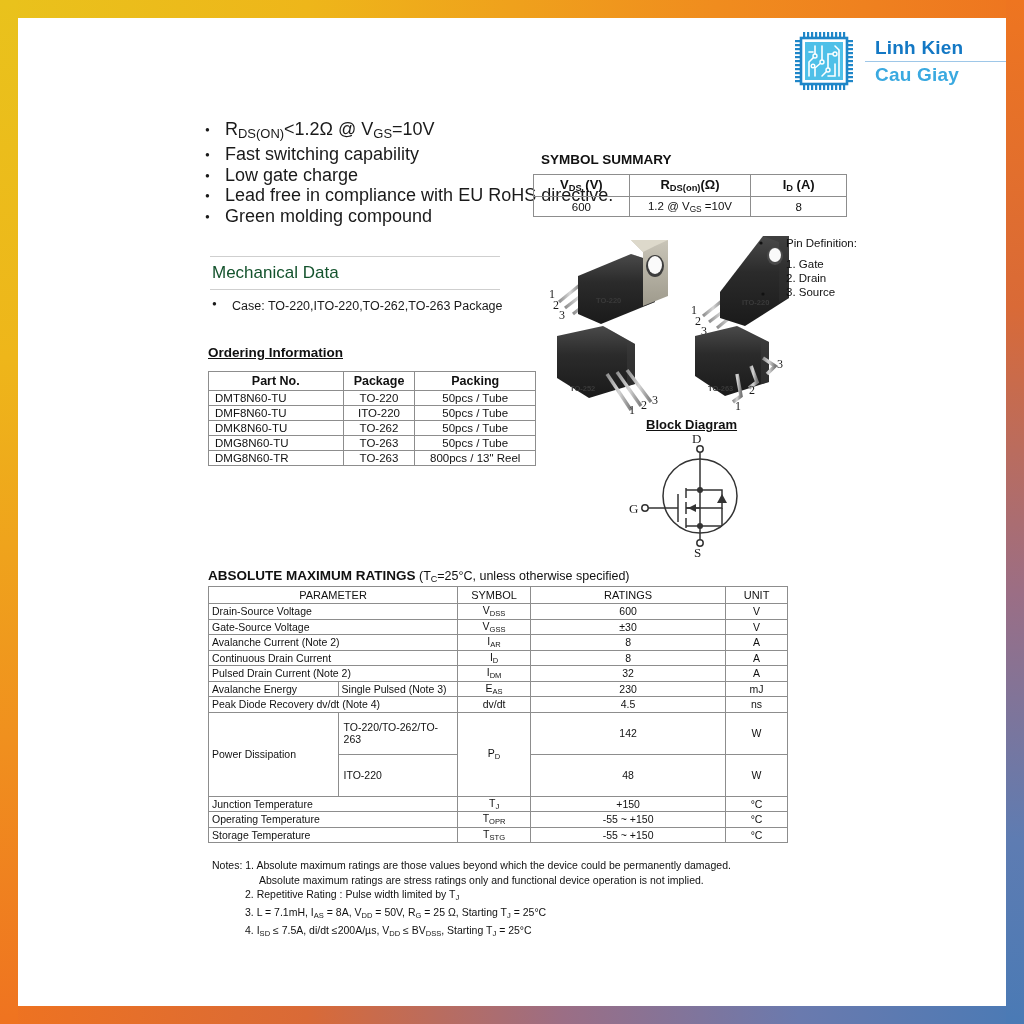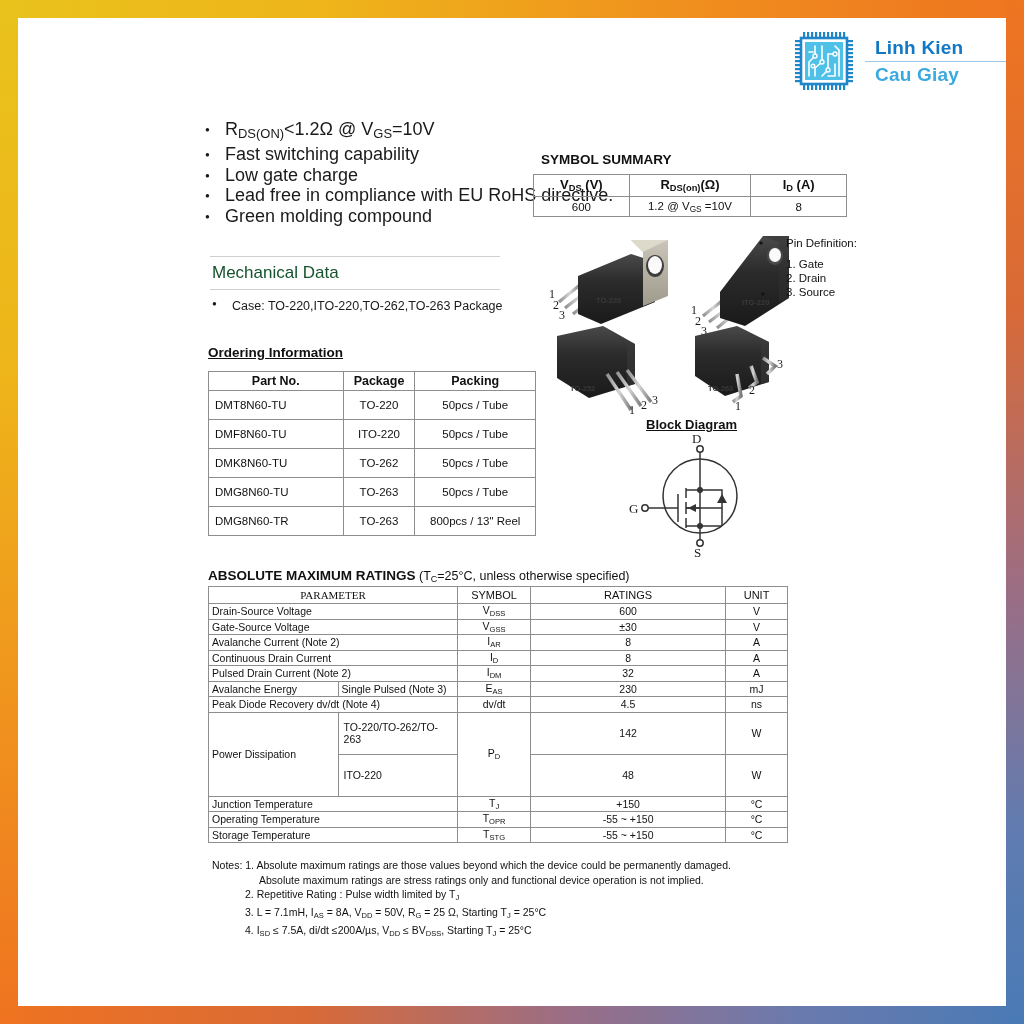--- a/index.html
+++ b/index.html
@@ -48,21 +48,21 @@
   #mech .hdr  { font-size:17px; font-weight:normal; color:#14532d; padding:6px 2px 6px 2px; }
   #mech .item { font-size:12.5px; color:#1a1a1a; padding-left:22px; position:relative;
                 margin-top:9px; white-space:nowrap; }
   #mech .item:before { content:"\25CF"; position:absolute; left:2px; top:0; font-size:8px; }
 
   
   #ordering-title { position:absolute; left:190px; top:327px; font-size:13.5px; font-weight:bold;
                     color:#111; text-decoration:underline; }
   #ordering-table { position:absolute; left:190px; top:353px; width:328px;
                     border-collapse:collapse; font-size:11.5px; color:#111; }
-  #ordering-table td { border:1px solid #8d8d8d; height:29px; text-align:center; padding:0 2px; }
+  #ordering-table td { border:1px solid #8d8d8d; height:15px; text-align:center; padding:0 2px; }
   #ordering-table tr.head td { font-weight:bold; font-size:12.5px; height:19px; }
   #ordering-table td.part { text-align:left; padding-left:6px; }
   #ordering-table .c0 { width:135px; }
   #ordering-table .c1 { width:72px; }
   #ordering-table .c2 { width:121px; }
 
   
   #ps-title { position:absolute; left:523px; top:134px; font-size:13.5px; font-weight:bold; color:#111; }
   #ps-table { position:absolute; left:515px; top:156px; width:314px;
               border-collapse:collapse; font-size:11.5px; color:#111; }
@@ -86,21 +86,21 @@
 
   
   #amr-title { position:absolute; left:190px; top:550px; font-size:12.5px; color:#111; white-space:nowrap; }
   #amr-title b { font-size:13.5px; }
   #amr-table { position:absolute; left:190px; top:568px; width:580px;
                border-collapse:collapse; font-size:10.5px; color:#111; }
   #amr-table td { border:1px solid #8d8d8d; height:15.5px; padding:0 3px; }
   #amr-table tr.head td { text-align:center; font-size:11px; height:17px; }
   #amr-table td.sym, #amr-table td.rat, #amr-table td.unit { text-align:center; }
   #amr-table td.pd-sub { text-align:left; padding-left:5px; }
-  #amr-table .w-param { width:250px;font-family:Liberation Serif, serif; }
+  #amr-table .w-param { width:250px; }
   #amr-table .w-sym   { width:73px; }
   #amr-table .w-rat   { width:196px; }
   #amr-table .w-unit  { width:62px; }
 
   #notes { position:absolute; left:194px; top:840px; font-size:10.5px; color:#111; line-height:14.5px; }
   #notes .nrow { white-space:nowrap; }
   #notes .n-ind { padding-left:47px; }
   #notes .n-ind2 { padding-left:33px; }
 </style>
 </head>

